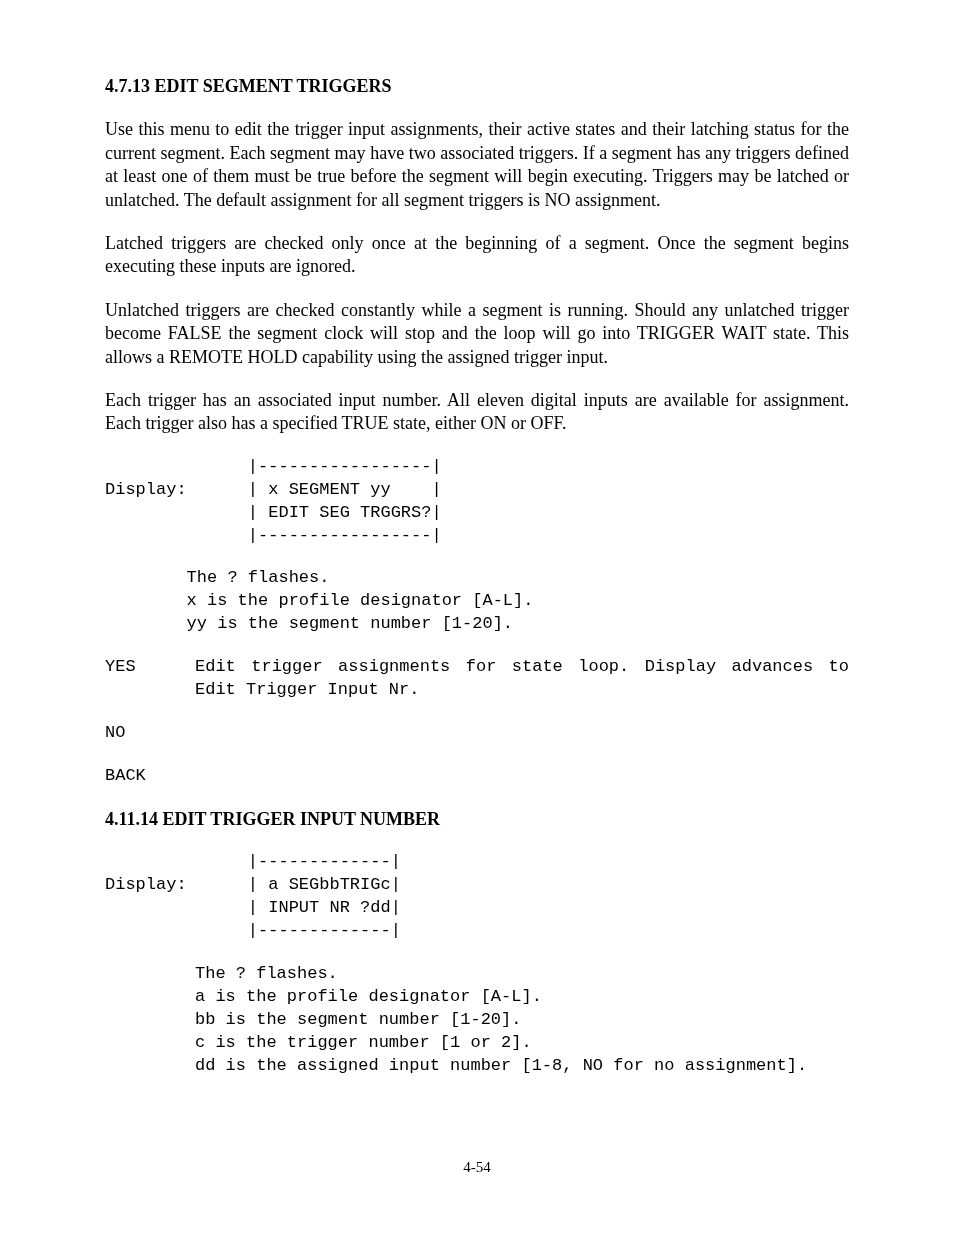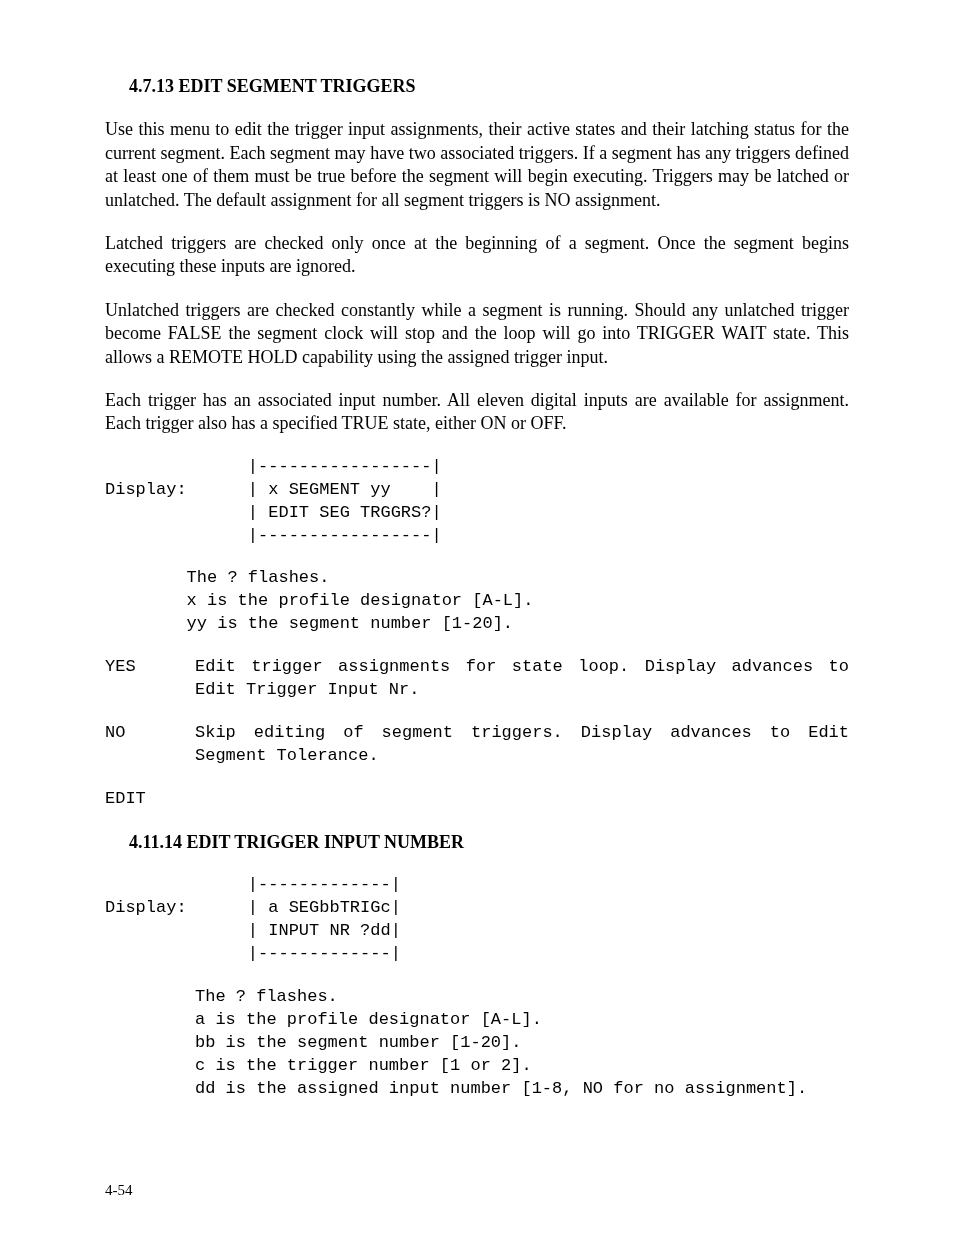--- a/index.html
+++ b/index.html
@@ -11,21 +11,20 @@
     margin: 0;
     padding: 75px 105px 60px 105px;
     width: 954px;
     box-sizing: border-box;
   }
   .heading {
     font-weight: bold;
     font-size: 18px;
     margin-bottom: 20px;
     font-variant: small-caps;
-    margin-left: 24px;
   }
   .para {
     text-align: justify;
     margin-bottom: 20px;
   }
   .mono-block {
     font-family: "Courier New", Courier, monospace;
     font-size: 17px;
     white-space: pre;
     line-height: 1.35;
@@ -48,21 +47,21 @@
     margin-bottom: 20px;
   }
   .row .label {
     flex: 0 0 90px;
   }
   .row .desc {
     flex: 1;
     text-align: justify;
   }
   .page-number {
-    text-align: left;
+    text-align: center;
     font-size: 15px;
     margin-top: 80px;
   }
 </style>
 </head>
 <body>
 
 <div class="heading">4.7.13 EDIT SEGMENT TRIGGERS</div>
 
 <div class="para">Use this menu to edit the trigger input assignments, their active states and their latching status for the current segment. Each segment may have two associated triggers. If a segment has any triggers defined at least one of them must be true before the segment will begin executing. Triggers may be latched or unlatched. The default assignment for all segment triggers is NO assignment.</div>
@@ -78,25 +77,24 @@
         x is the profile designator [A-L].
         yy is the segment number [1-20].</div>
 
 <div class="row">
   <div class="label">YES</div>
   <div class="desc">Edit trigger assignments for state loop. Display advances to Edit Trigger Input Nr.</div>
 </div>
 
 <div class="row">
   <div class="label">NO</div>
-  <div class="desc"> Skip editing of segment triggers. Display advances to Edit Segment Tolerance.</div>
 </div>
 
 <div class="row">
-  <div class="label">EDIT</div>
+  <div class="label">BACK</div>
 </div>
 
 <div class="heading">4.11.14 EDIT TRIGGER INPUT NUMBER</div>
 
 <div class="mono-block">              |-------------|
 Display:      | a SEGbbTRIGc|
               | INPUT NR ?dd|
               |-------------|</div>
 <div class="mono-just">The ? flashes.
 a is the profile designator [A-L].

